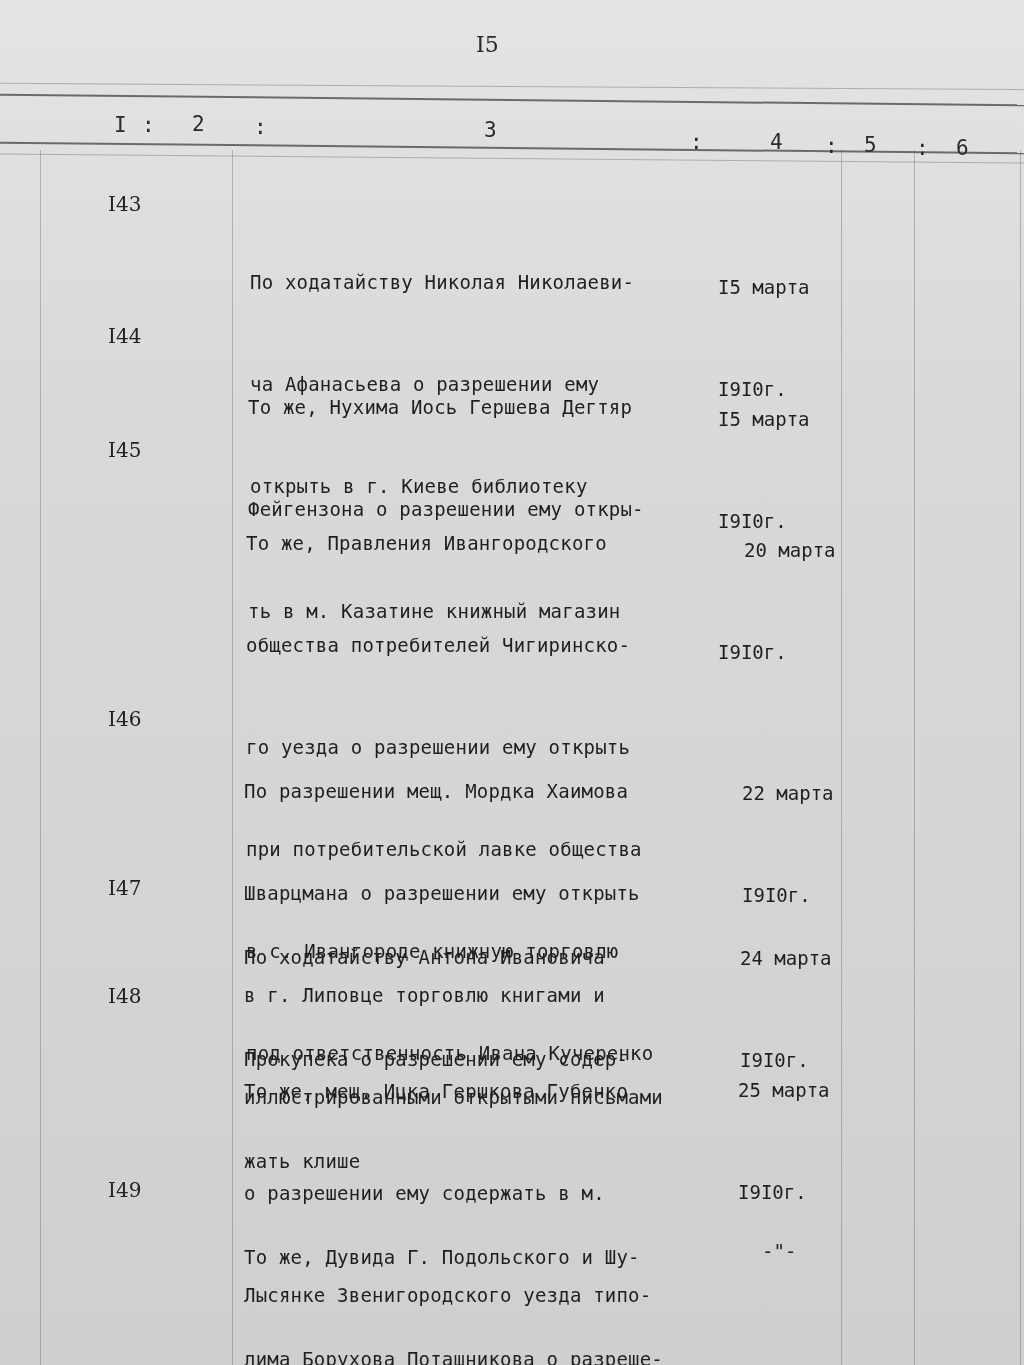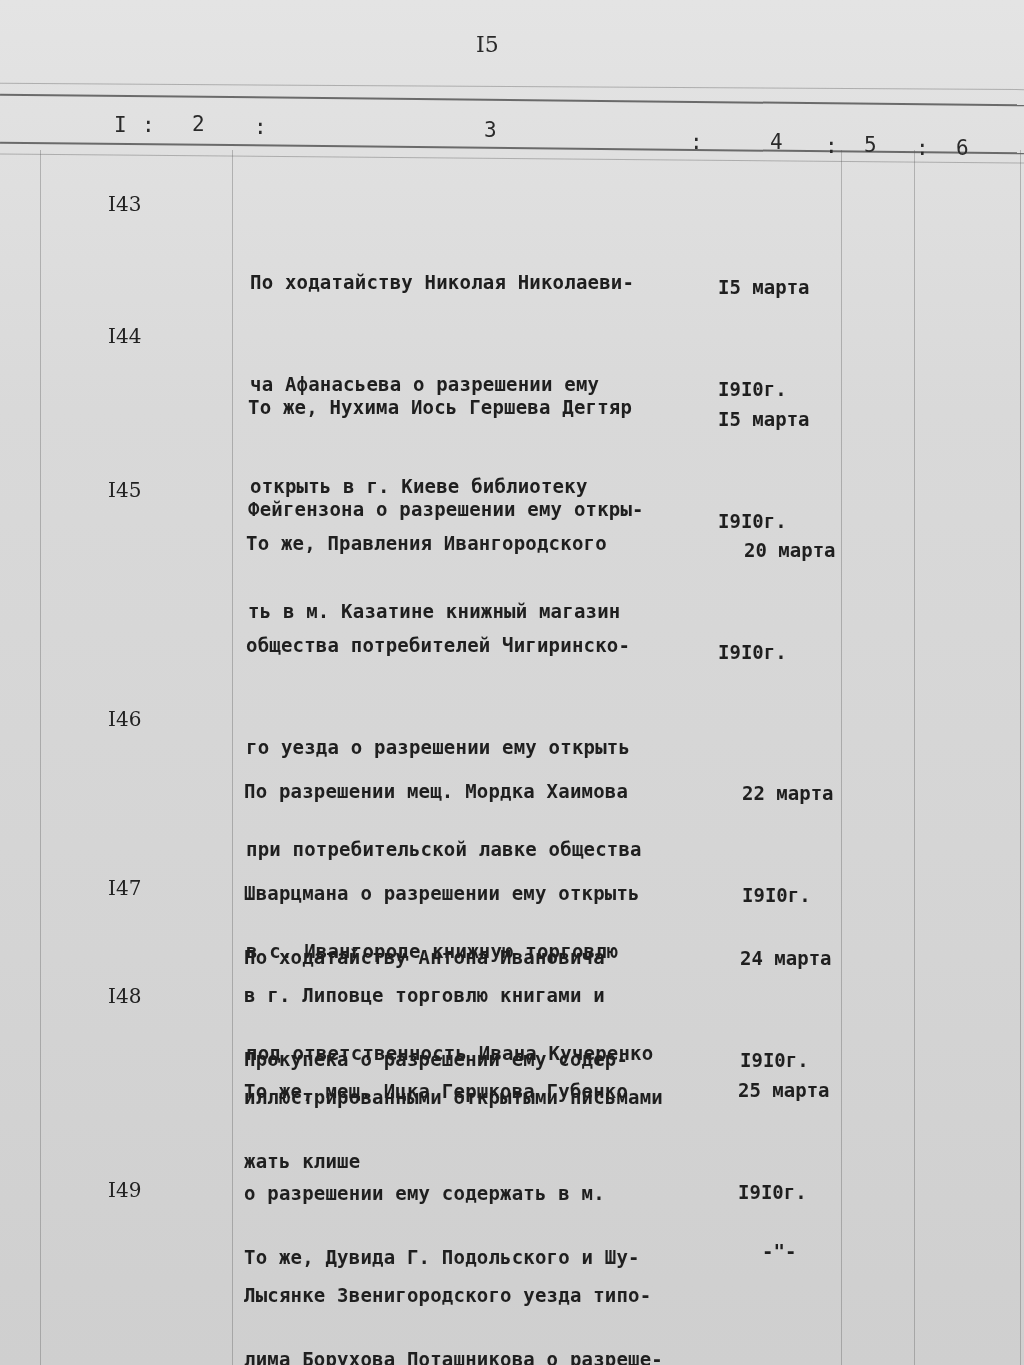--- a/index.html
+++ b/index.html
@@ -71,21 +71,21 @@
     color: #1f1f1f;
     letter-spacing: 0.2px;
   }
   .rec-date {
     position: absolute;
     font-size: 19px;
     line-height: 34px;
     white-space: pre;
     color: #1f1f1f;
   }
-  .line { display: block; font-weight: bold; }
+  .line { display: block; }
 </style>
 </head>
 <body>
 
 <div class="page">
 
   <div class="page-number">I5</div>
 
   <div class="hline faint" style="top:86px; transform:rotate(0.35deg);"></div>
   <div class="hline" style="top:99px; transform:rotate(0.6deg);"></div>
@@ -132,21 +132,21 @@
       <span class="line">Фейгензона о разрешении ему откры-</span>
       <span class="line">ть в м. Казатине книжный магазин</span>
     </div>
     <div class="rec-date" style="top:334px; left:718px;">
       <span class="line">I5 марта</span>
       <span class="line">I9I0г.</span>
     </div>
   </div>
 
   <div>
-    <div class="rec-num" style="top:478px;">I45</div>
+    <div class="rec-num" style="top:438px;">I45</div>
     <div class="rec-text" style="top:458px; left:246px;">
       <span class="line">То же, Правления Ивангородского</span>
       <span class="line">общества потребителей Чигиринско-</span>
       <span class="line">го уезда о разрешении ему открыть</span>
       <span class="line">при потребительской лавке общества</span>
       <span class="line">в с. Ивангороде книжную торговлю</span>
       <span class="line">под ответственность Ивана Кучеренко</span>
     </div>
     <div class="rec-date" style="top:465px; left:718px;">
       <span class="line" style="padding-left:26px;">20 марта</span>

